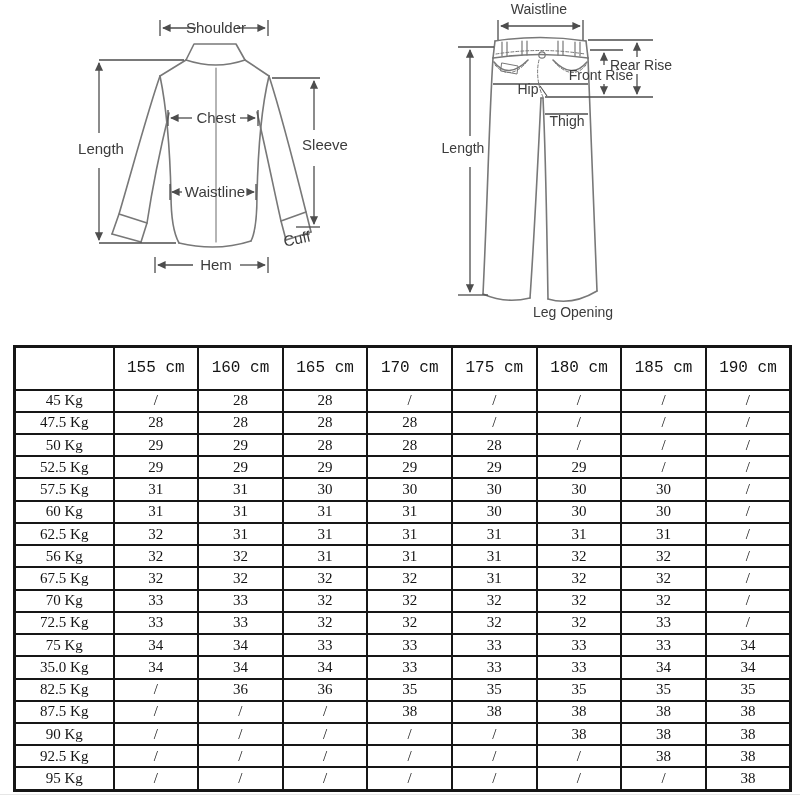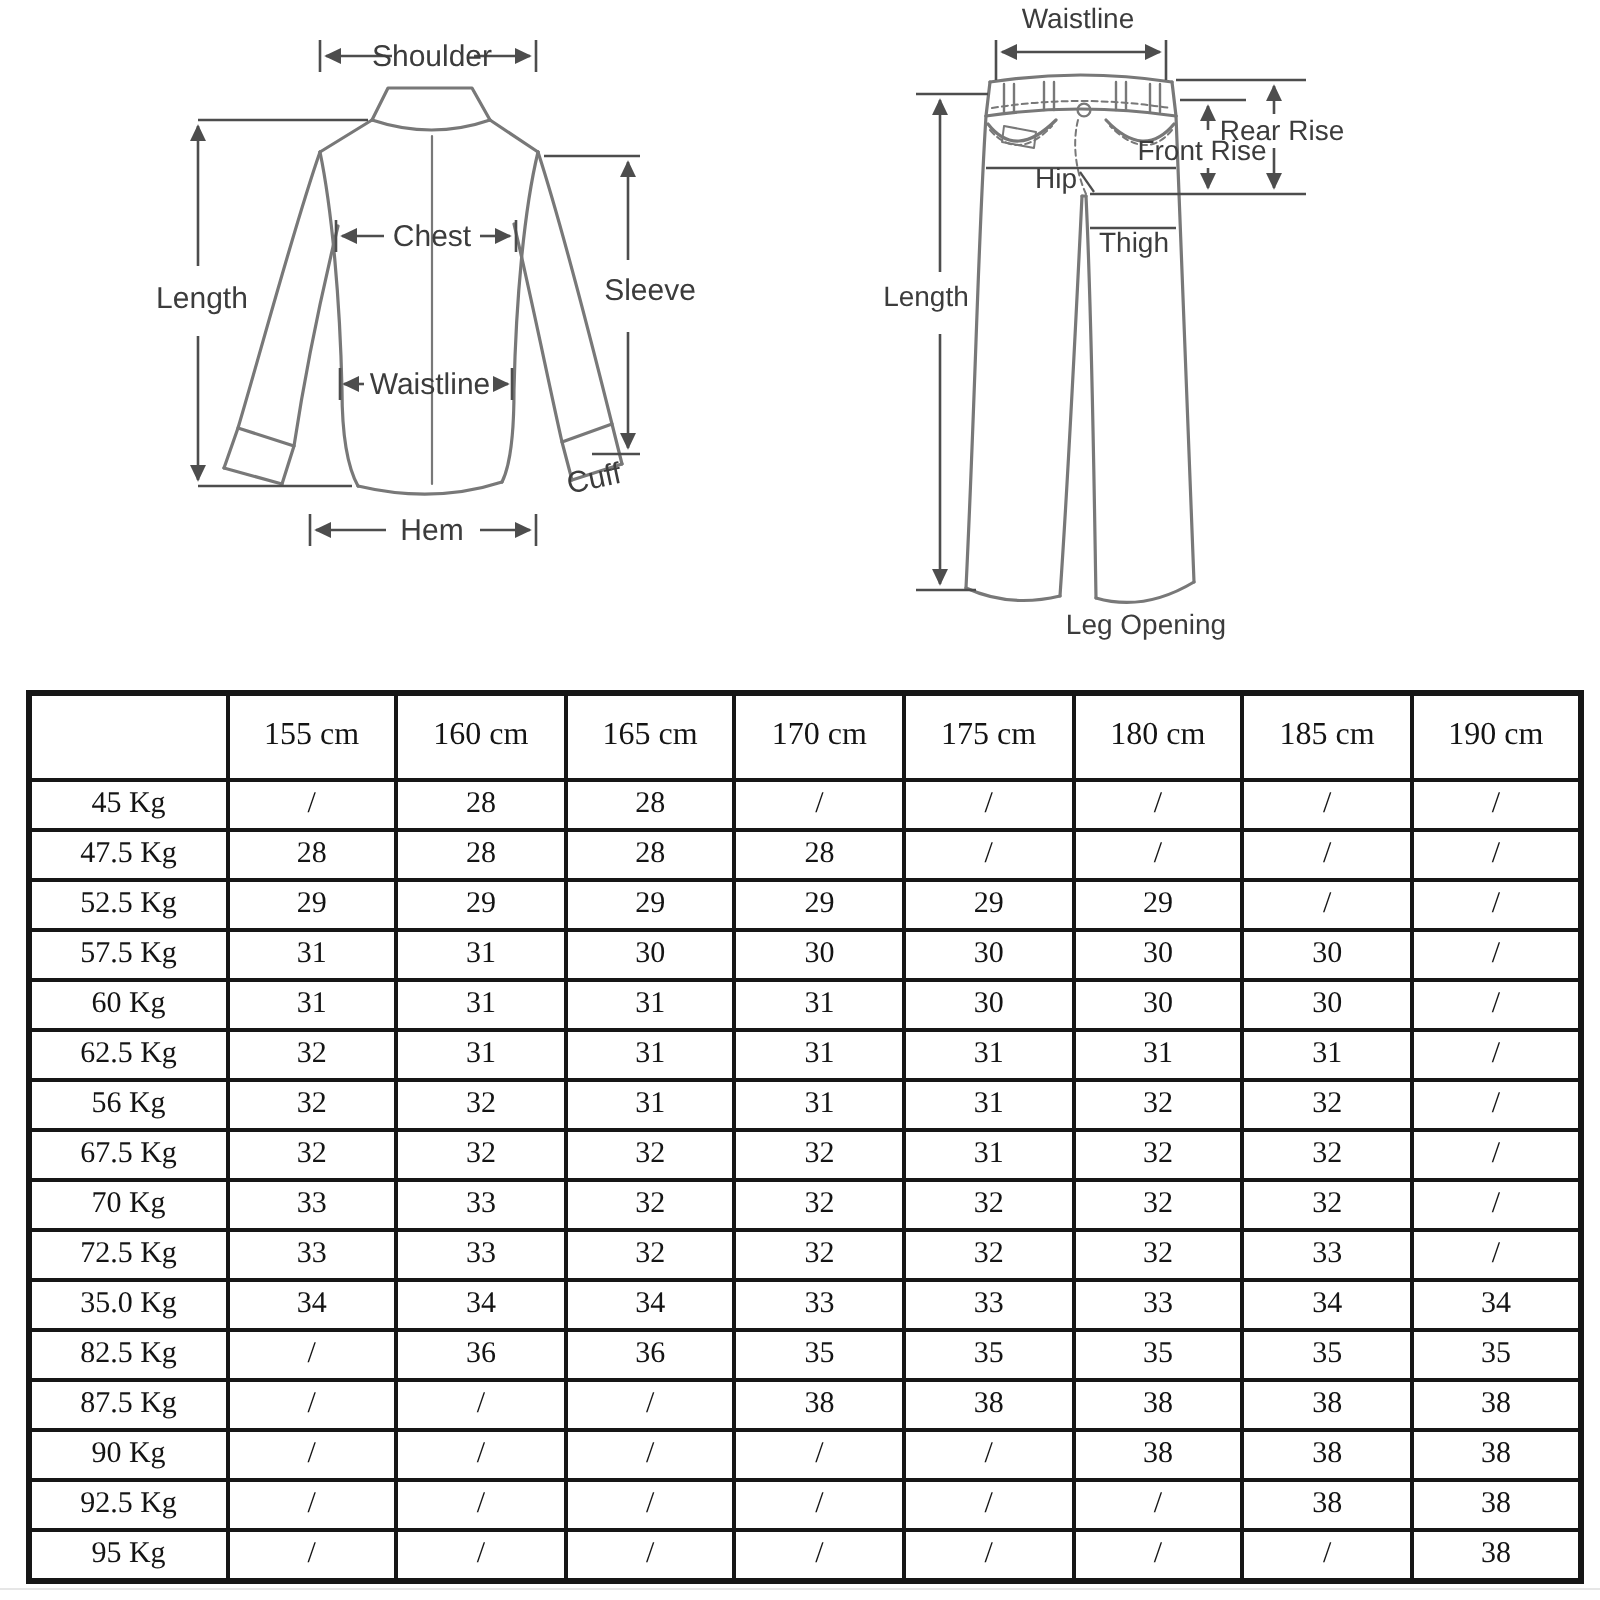--- a/index.html
+++ b/index.html
@@ -21,21 +21,21 @@
     border-collapse:collapse; table-layout:fixed;
     border:3px solid #161616;
     font-family:"Liberation Serif","DejaVu Serif",serif;
     color:#141414;
   }
   table.sizes th, table.sizes td {
     border:2px solid #161616;
     padding:0; text-align:center; vertical-align:middle;
     font-weight:400; white-space:nowrap;
   }
-  table.sizes thead tr { height:43px; }
+  table.sizes thead tr { height:43px;font-family:Liberation Mono, monospace; }
   table.sizes thead th { font-size:16px; }
   table.sizes tbody th, table.sizes tbody td { font-size:15px; line-height:1; }
 
   .bottom-rule { position:absolute; left:0; top:794px; width:800px; height:1px; background:#e6e6e6; }
 </style>
 </head>
 <body>
 
 <div class="stage">
 
@@ -211,20 +211,31 @@
           <td>28</td>
           <td>28</td>
           <td>28</td>
           <td>28</td>
           <td>/</td>
           <td>/</td>
           <td>/</td>
           <td>/</td>
         </tr>
         <tr>
+          <th>50 Kg</th>
+          <td>29</td>
+          <td>29</td>
+          <td>28</td>
+          <td>28</td>
+          <td>28</td>
+          <td>/</td>
+          <td>/</td>
+          <td>/</td>
+        </tr>
+        <tr>
           <th>52.5 Kg</th>
           <td>29</td>
           <td>29</td>
           <td>29</td>
           <td>29</td>
           <td>29</td>
           <td>29</td>
           <td>/</td>
           <td>/</td>
         </tr>
@@ -297,20 +308,31 @@
         <tr>
           <th>72.5 Kg</th>
           <td>33</td>
           <td>33</td>
           <td>32</td>
           <td>32</td>
           <td>32</td>
           <td>32</td>
           <td>33</td>
           <td>/</td>
+        </tr>
+        <tr>
+          <th>75 Kg</th>
+          <td>34</td>
+          <td>34</td>
+          <td>33</td>
+          <td>33</td>
+          <td>33</td>
+          <td>33</td>
+          <td>33</td>
+          <td>34</td>
         </tr>
         <tr>
           <th>35.0 Kg</th>
           <td>34</td>
           <td>34</td>
           <td>34</td>
           <td>33</td>
           <td>33</td>
           <td>33</td>
           <td>34</td>

